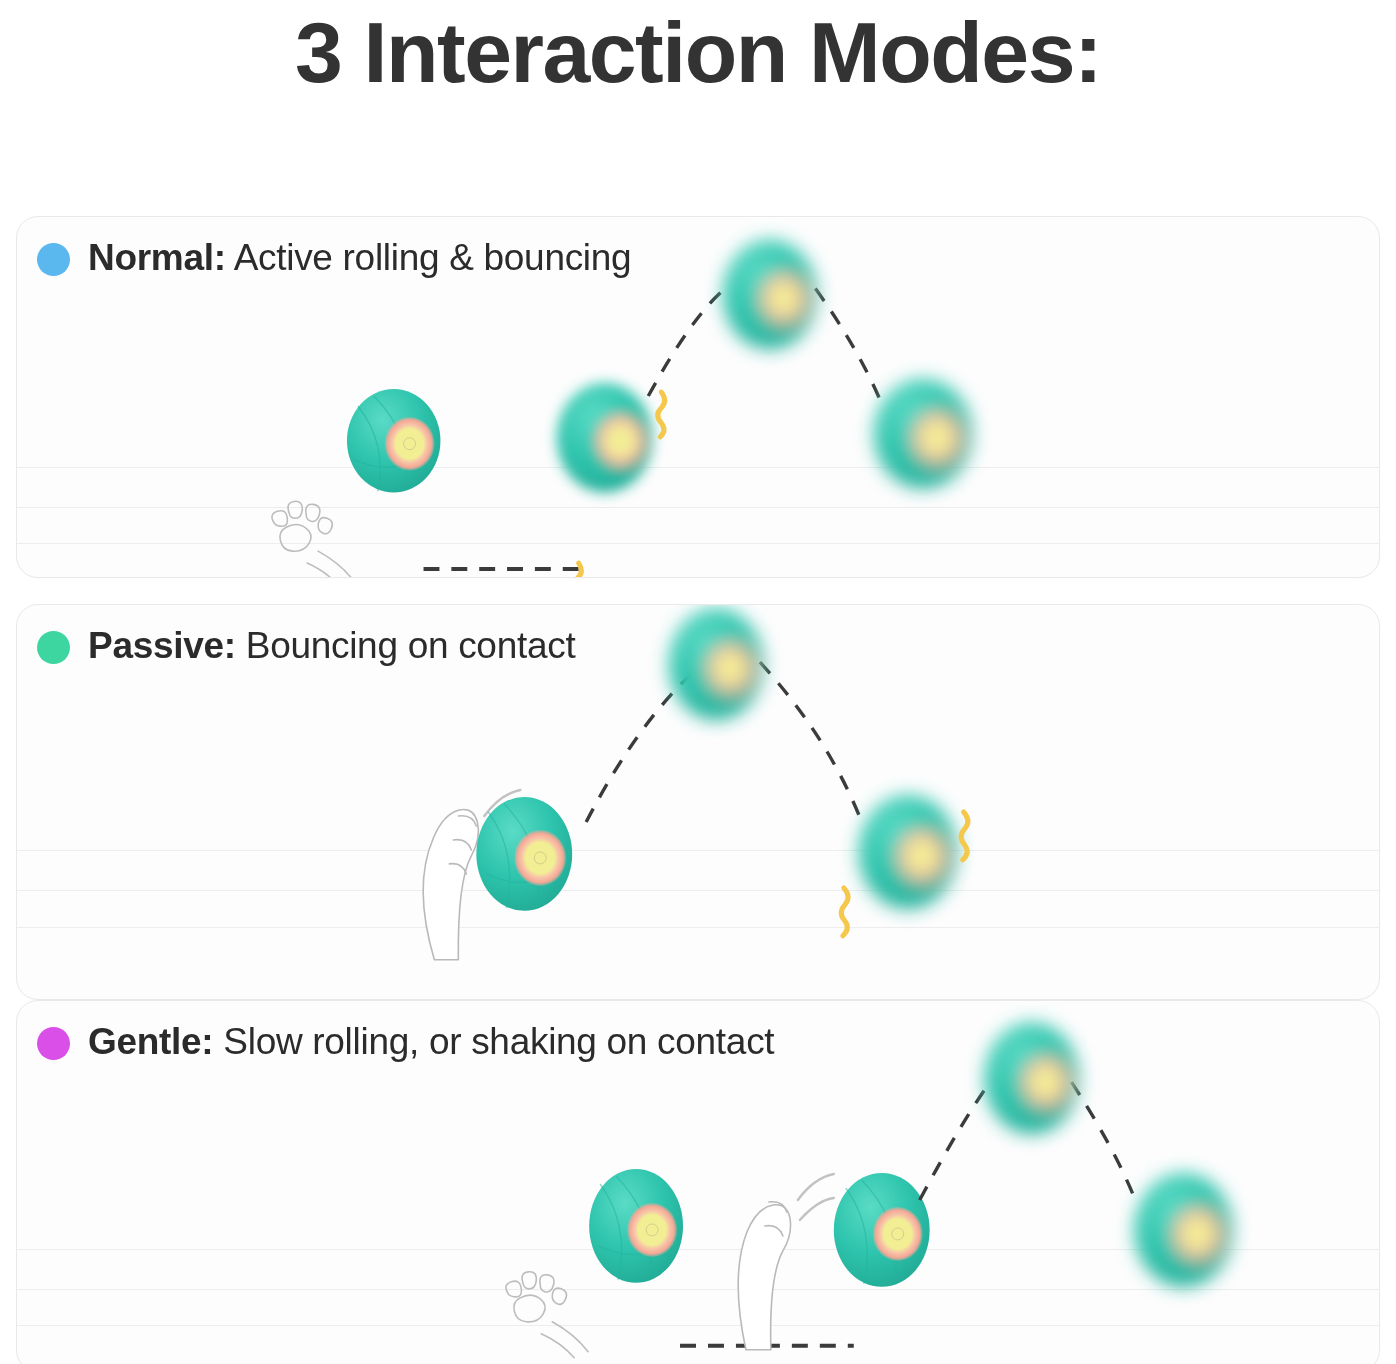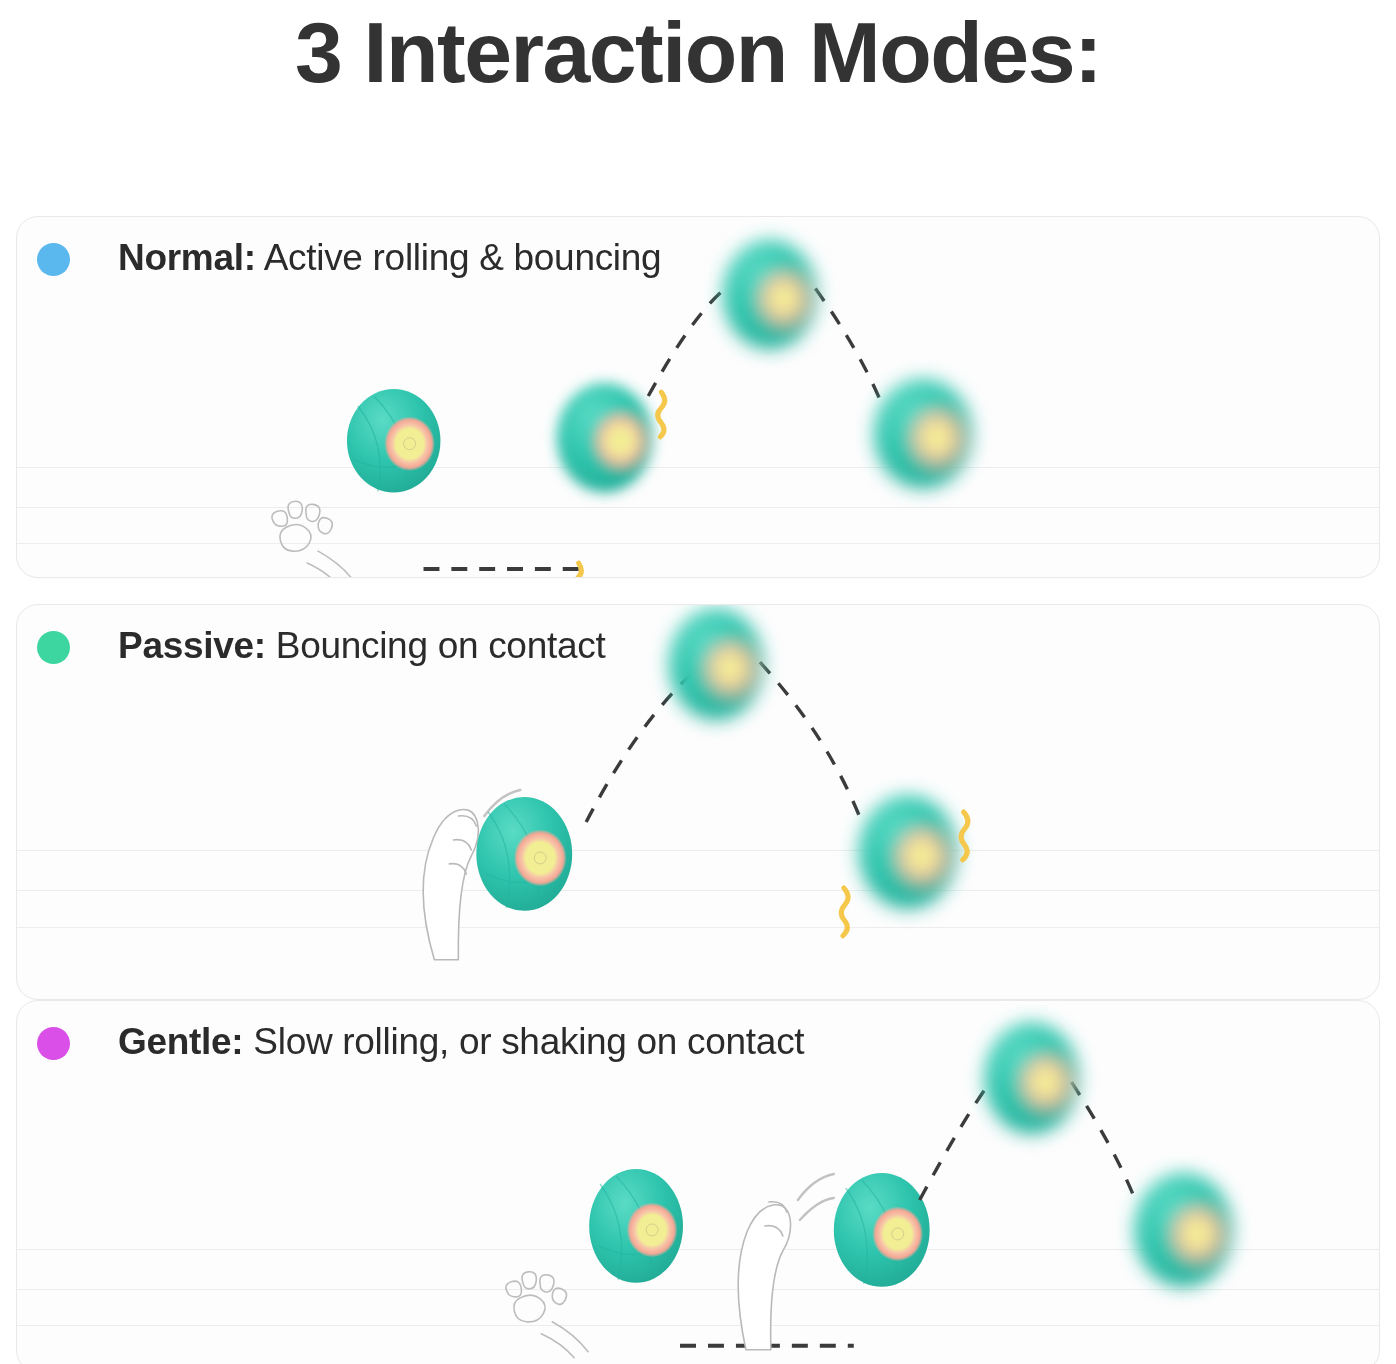--- a/index.html
+++ b/index.html
@@ -53,21 +53,21 @@
   .dot{
     width:33px; height:33px; border-radius:50%;
     flex:0 0 auto;
     margin-top:2px;
   }
   .head-text{
     font-size:37px;
     color:#2b2b2b;
     letter-spacing:-0.3px;
   }
-  .head-text .strong{ font-weight:bold;margin-left:30px; }
+  .head-text .strong{ font-weight:bold; }
   .head-text .desc{ font-weight:normal; }
 
   
   .scene{ position:absolute; left:0; top:0; width:100%; height:100%; }
 </style>
 </head>
 <body>
 
 <div class="page">
 

